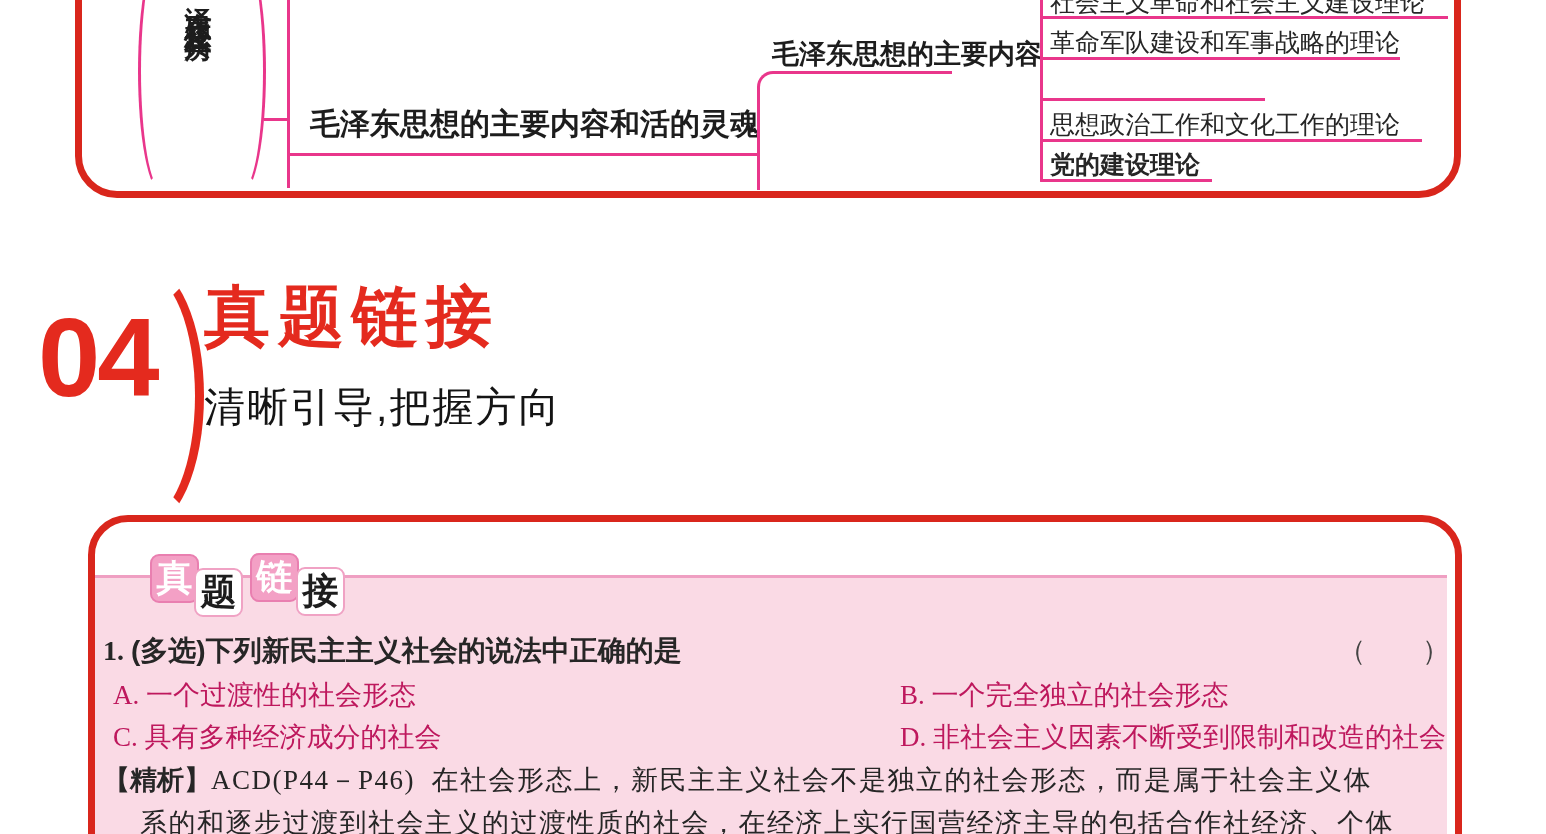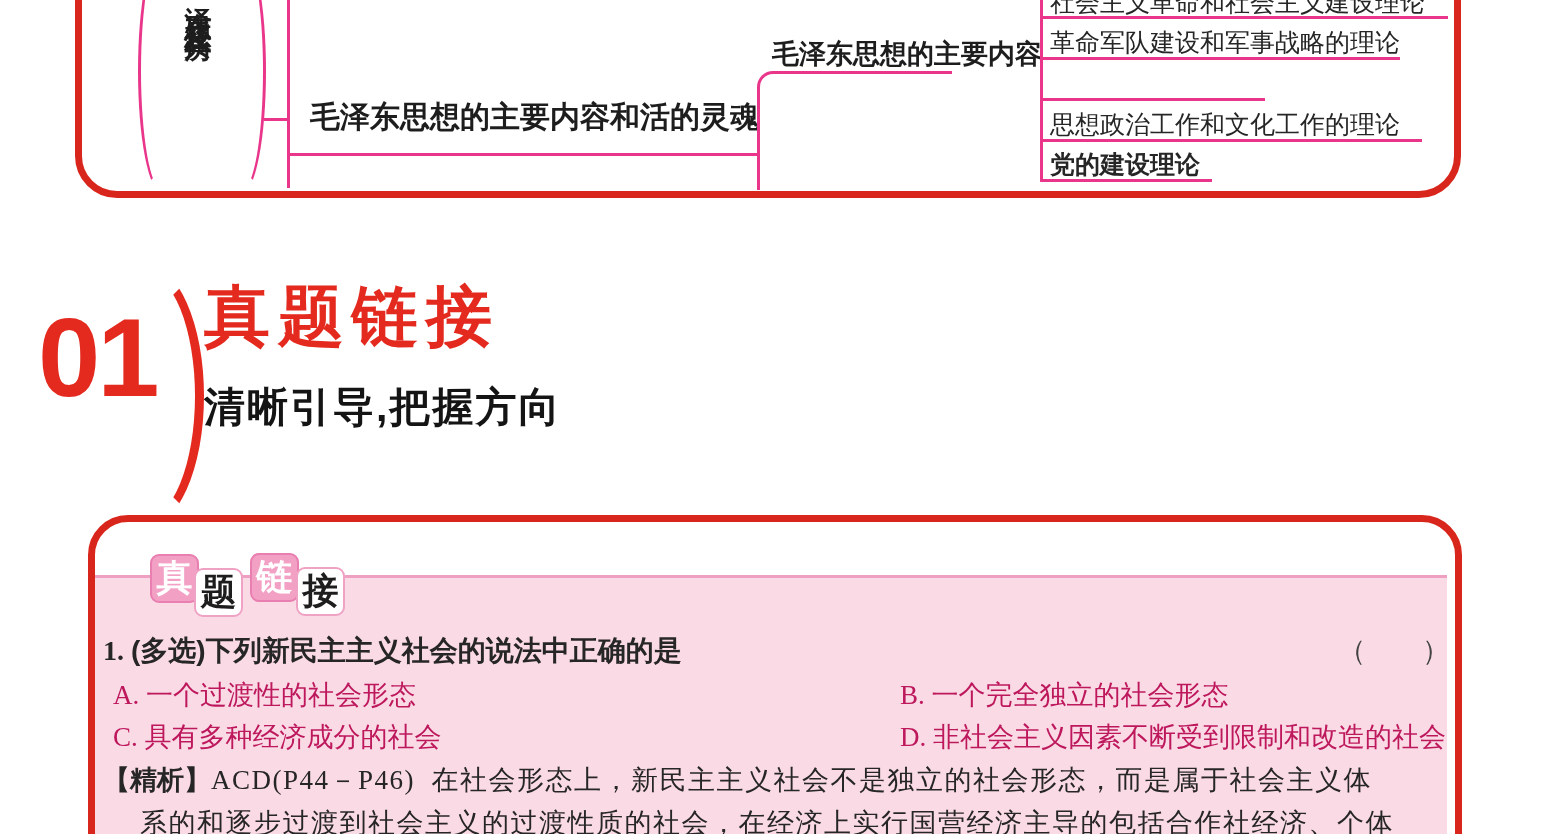--- a/index.html
+++ b/index.html
@@ -19,21 +19,21 @@
          border-top-left-radius:16px;}
   .kid-t{position:absolute;font-family:"Liberation Serif",serif;font-size:25px;color:#262626;white-space:nowrap;}
   .kid-u{position:absolute;height:3px;background:#e9368b;border-top-left-radius:3px;}
   
   .num02{position:absolute;left:38px;top:302px;font-size:112px;line-height:1;font-weight:800;
          color:#e42a1e;letter-spacing:-3px;}
   .arc02{position:absolute;left:86px;top:264px;width:100px;height:246px;
          border:9px solid transparent;border-right-color:#e42a1e;border-radius:50%;}
   .sec-title{position:absolute;left:204px;top:280px;font-size:66px;line-height:1.1;font-weight:800;
              color:#e42a1e;letter-spacing:8px;}
-  .sec-sub{position:absolute;left:204px;top:380px;font-size:41px;font-weight:700;color:#141414;
+  .sec-sub{position:absolute;left:204px;top:380px;font-size:41px;font-weight:400;color:#141414;
            letter-spacing:2px;}
   
   .bottom-box{position:absolute;left:88px;top:515px;width:1360px;height:360px;
               border:7px solid #d9261c;border-radius:40px;background:#fff;overflow:hidden;}
   .panel{position:absolute;left:0;top:53px;width:1352px;height:310px;background:#fadae5;
          border-top:3px solid #ef9fc2;}
   .tile{position:absolute;width:49px;height:49px;border-radius:9px;display:flex;align-items:center;
         justify-content:center;font-size:36px;font-weight:bold;box-sizing:border-box;}
   .tile.pink{background:#f3a0c5;border:2px solid #e97fb0;color:#ffffff;z-index:1;}
   .tile.white{background:#ffffff;border:2px solid #f0a2c4;color:#1d1d1d;z-index:2;}
@@ -56,21 +56,21 @@
 <div id="screen">
 
   <div class="top-box">
     <div class="paren l" style="left:56px;top:0;"></div>
     <div class="paren r" style="left:136px;top:0;"></div>
     <div class="v-title" style="left:98px;top:36px;">泽东思想及其历</div>
 
     <div class="mg" style="left:205px;top:0;width:3px;height:239px;"></div>
     <div class="mg" style="left:182px;top:169px;width:26px;height:3px;"></div>
 
-    <div class="node-b" style="left:228px;top:148px;font-size:30px;">毛泽东思想的主要内容和活的灵魂</div>
+    <div class="node-b" style="left:228px;top:155px;font-size:30px;">毛泽东思想的主要内容和活的灵魂</div>
     <div class="mg" style="left:206px;top:204px;width:472px;height:3px;"></div>
 
     <div class="elbow" style="left:675px;top:122px;width:192px;height:116px;"></div>
     <div class="node-b" style="left:690px;top:87px;font-size:27px;">毛泽东思想的主要内容</div>
 
     <div class="mg" style="left:958px;top:0;width:3px;height:232px;"></div>
 
     <div class="kid-t" style="left:968px;top:37px;">社会主义革命和社会主义建设理论</div>
     <div class="kid-u" style="left:958px;top:67px;width:408px;"></div>
 
@@ -79,21 +79,21 @@
 
     <div class="kid-u" style="left:958px;top:149px;width:225px;"></div>
 
     <div class="kid-t" style="left:968px;top:159px;">思想政治工作和文化工作的理论</div>
     <div class="kid-u" style="left:958px;top:190px;width:382px;"></div>
 
     <div class="kid-t" style="left:968px;top:199px;font-weight:bold;">党的建设理论</div>
     <div class="kid-u" style="left:958px;top:230px;width:172px;"></div>
   </div>
 
-  <div class="num02">01</div>
+  <div class="num02">04</div>
   <div class="arc02"></div>
   <div class="sec-title">真题链接</div>
   <div class="sec-sub">清晰引导,把握方向</div>
 
   <div class="bottom-box">
     <div class="panel"></div>
 
     <div class="tile pink" style="left:55px;top:32px;">真</div>
     <div class="tile white" style="left:99px;top:46px;">题</div>
     <div class="tile pink" style="left:155px;top:31px;">链</div>

